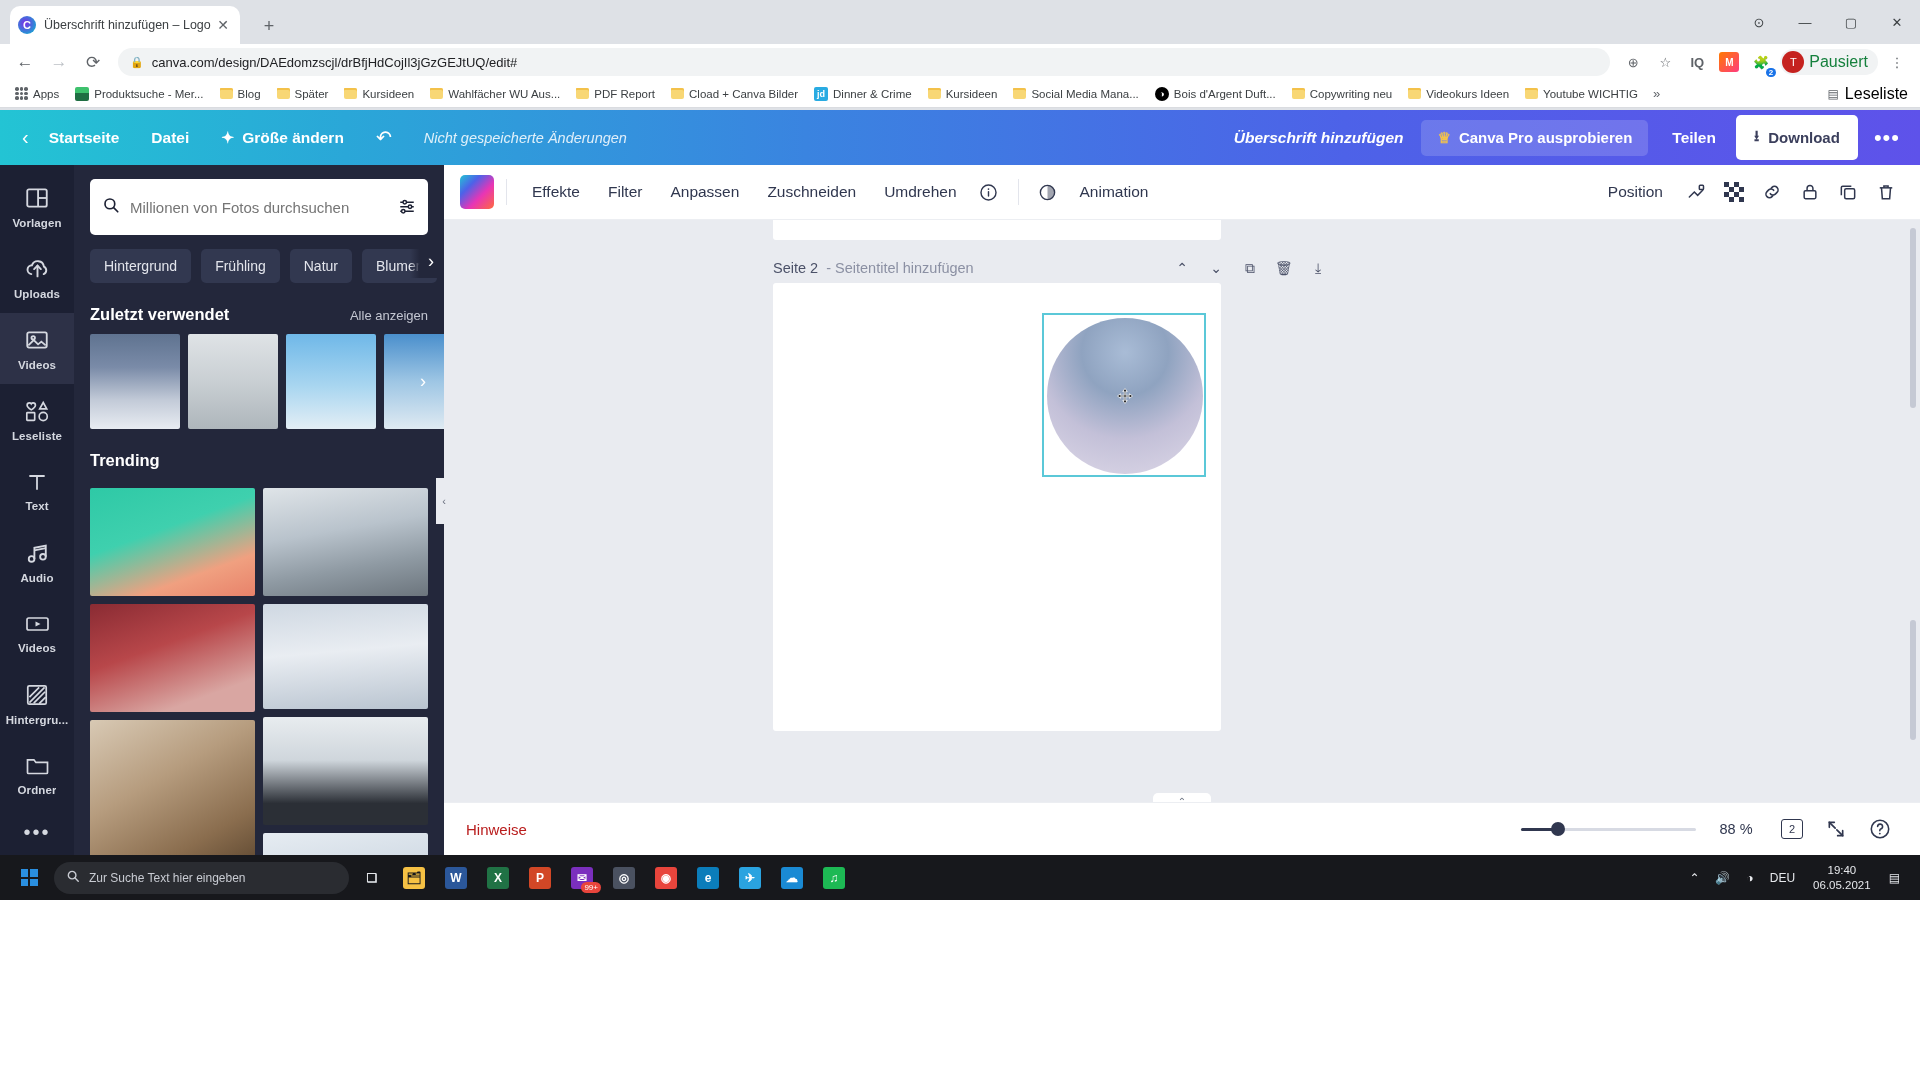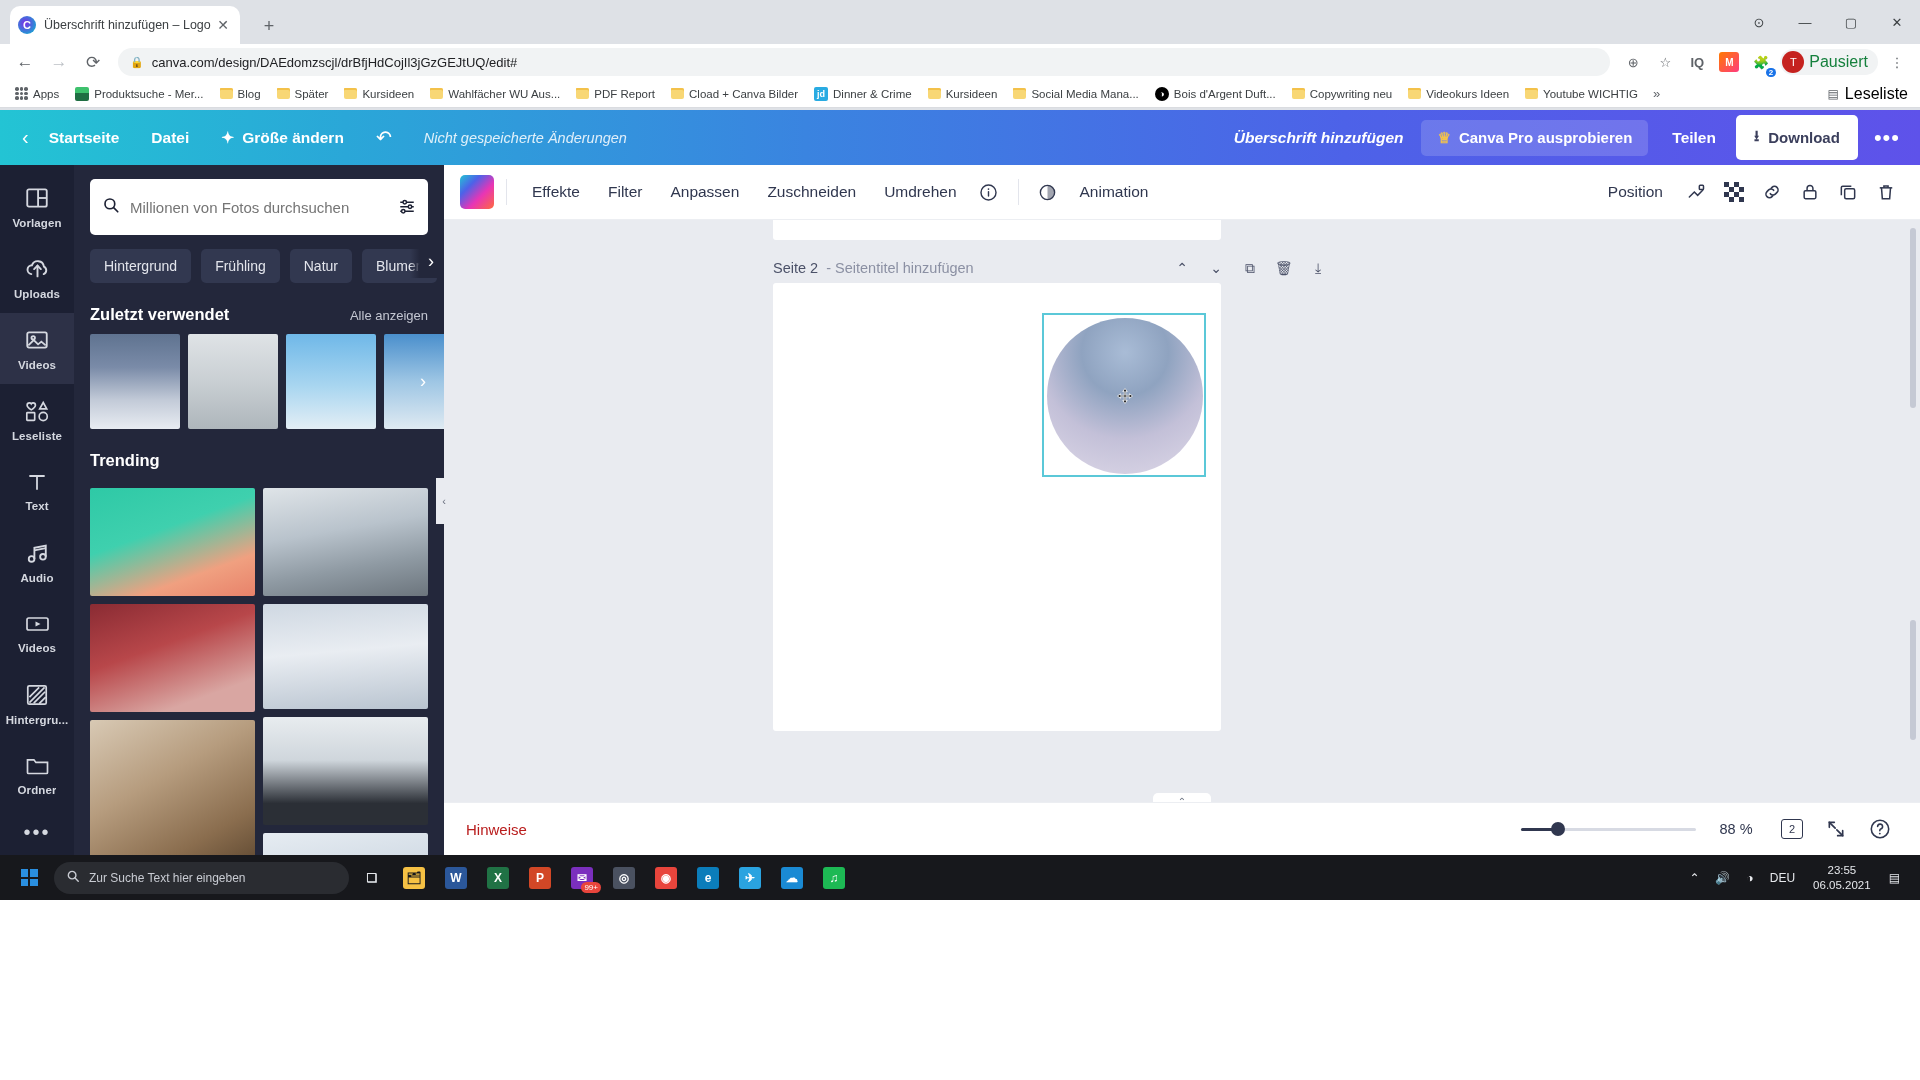--- a/index.html
+++ b/index.html
@@ -703,18 +703,18 @@
       <div class="tb-ic">
         <span class="sq" style="background:#1db954;color:#ffffff">♫</span>
       </div>
     </div>
   <div class="tb-right">
     <div class="tr">⌃</div>
     <div class="tr">🔊</div>
     <div class="tr">◑</div>
     <div class="tr">DEU</div>
     <div class="tb-clock">
-      <div>23:55</div>
+      <div>19:40</div>
       <div>06.05.2021</div>
     </div>
     <div class="tr">▤</div>
   </div>
 </div>
 
 </body></html>

